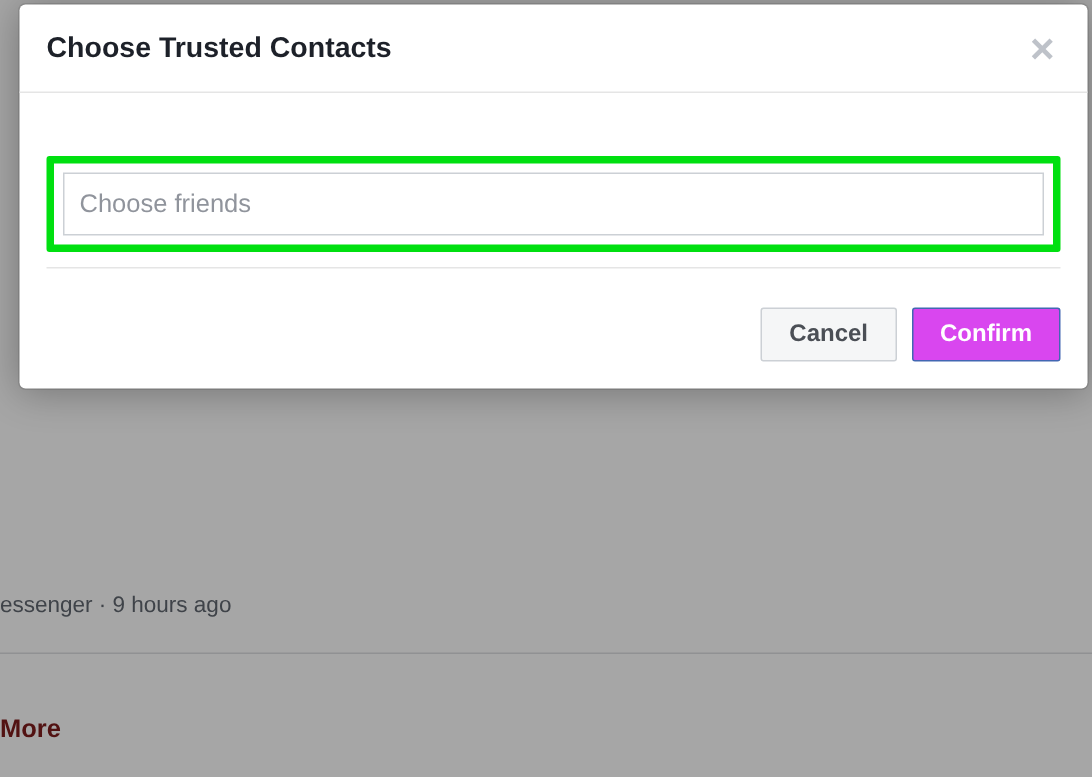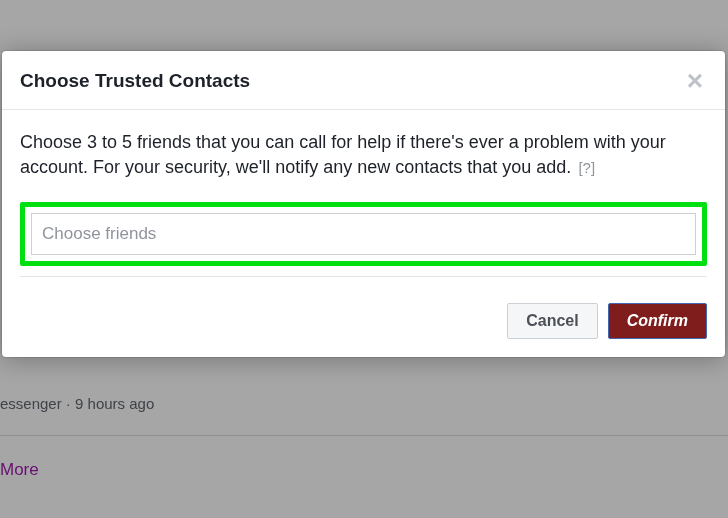--- a/index.html
+++ b/index.html
@@ -36,43 +36,42 @@
     .bg-text1 {
       position: absolute;
       left: 0px;
       top: 395px;
       color: #616770;
       font-size: 15px;
     }
     .bg-more {
       position: absolute;
       left: 0px;
-      top: 460px;
-      color: #a21caf;
+      top: 476px;
+      color: #7f1d1d;
       font-size: 17px;
-      font-weight: normal;
+      font-weight: bold;
     }
     .bg-divider {
       position: absolute;
       left: 0;
       top: 435px;
       width: 100%;
       height: 1px;
       background: #dddfe2;
     }
     .modal {
       position: absolute;
       top: 3px;
-      left: 2px;
+      left: 13px;
       right: 3px;
       background: #fff;
       border-radius: 4px;
       box-shadow: 0 2px 26px rgba(0, 0, 0, 0.3), 0 0 0 1px rgba(0, 0, 0, 0.1);
       z-index: 10;
-      margin-top: 48px;
     }
     .modal-header {
       display: flex;
       justify-content: space-between;
       align-items: center;
       padding: 16px 18px 14px 18px;
       border-bottom: 1px solid #e5e5e5;
     }
     .modal-title {
       font-size: 19px;
@@ -135,47 +134,42 @@
       border-radius: 2px;
       cursor: pointer;
       border: 1px solid;
     }
     .btn-cancel {
       background: #f5f6f7;
       color: #4b4f56;
       border-color: #ccd0d5;
     }
     .btn-confirm {
-      background: #7f1d1d;
+      background: #d946ef;
       color: #fff;
       border-color: #4267b2;
-      font-style: italic;
     }
   </style>
 </head>
 <body>
 
 <div class="bg-content">
   <div class="bg-text1">essenger · 9 hours ago</div>
   <div class="bg-divider"></div>
   <div class="bg-more">More</div>
 </div>
 
 <div class="background-overlay"></div>
 
 <div class="modal">
   <div class="modal-header">
     <div class="modal-title">Choose Trusted Contacts</div>
     <div class="close-btn">×</div>
   </div>
   <div class="modal-body">
-    <div class="body-text">
-      <span>Choose 3 to 5 friends that you can call for help if there's ever a problem with your account. For your security, we'll notify any new contacts that you add.</span>
-      <span class="help-icon">[?]</span>
-    </div>
     <div class="input-highlight-wrapper">
       <input type="text" class="friend-input" placeholder="Choose friends" style="">
     </div>
     <div class="body-divider"></div>
   </div>
   <div class="modal-footer">
     <button class="btn btn-cancel">Cancel</button>
     <button class="btn btn-confirm">Confirm</button>
   </div>
 </div>

